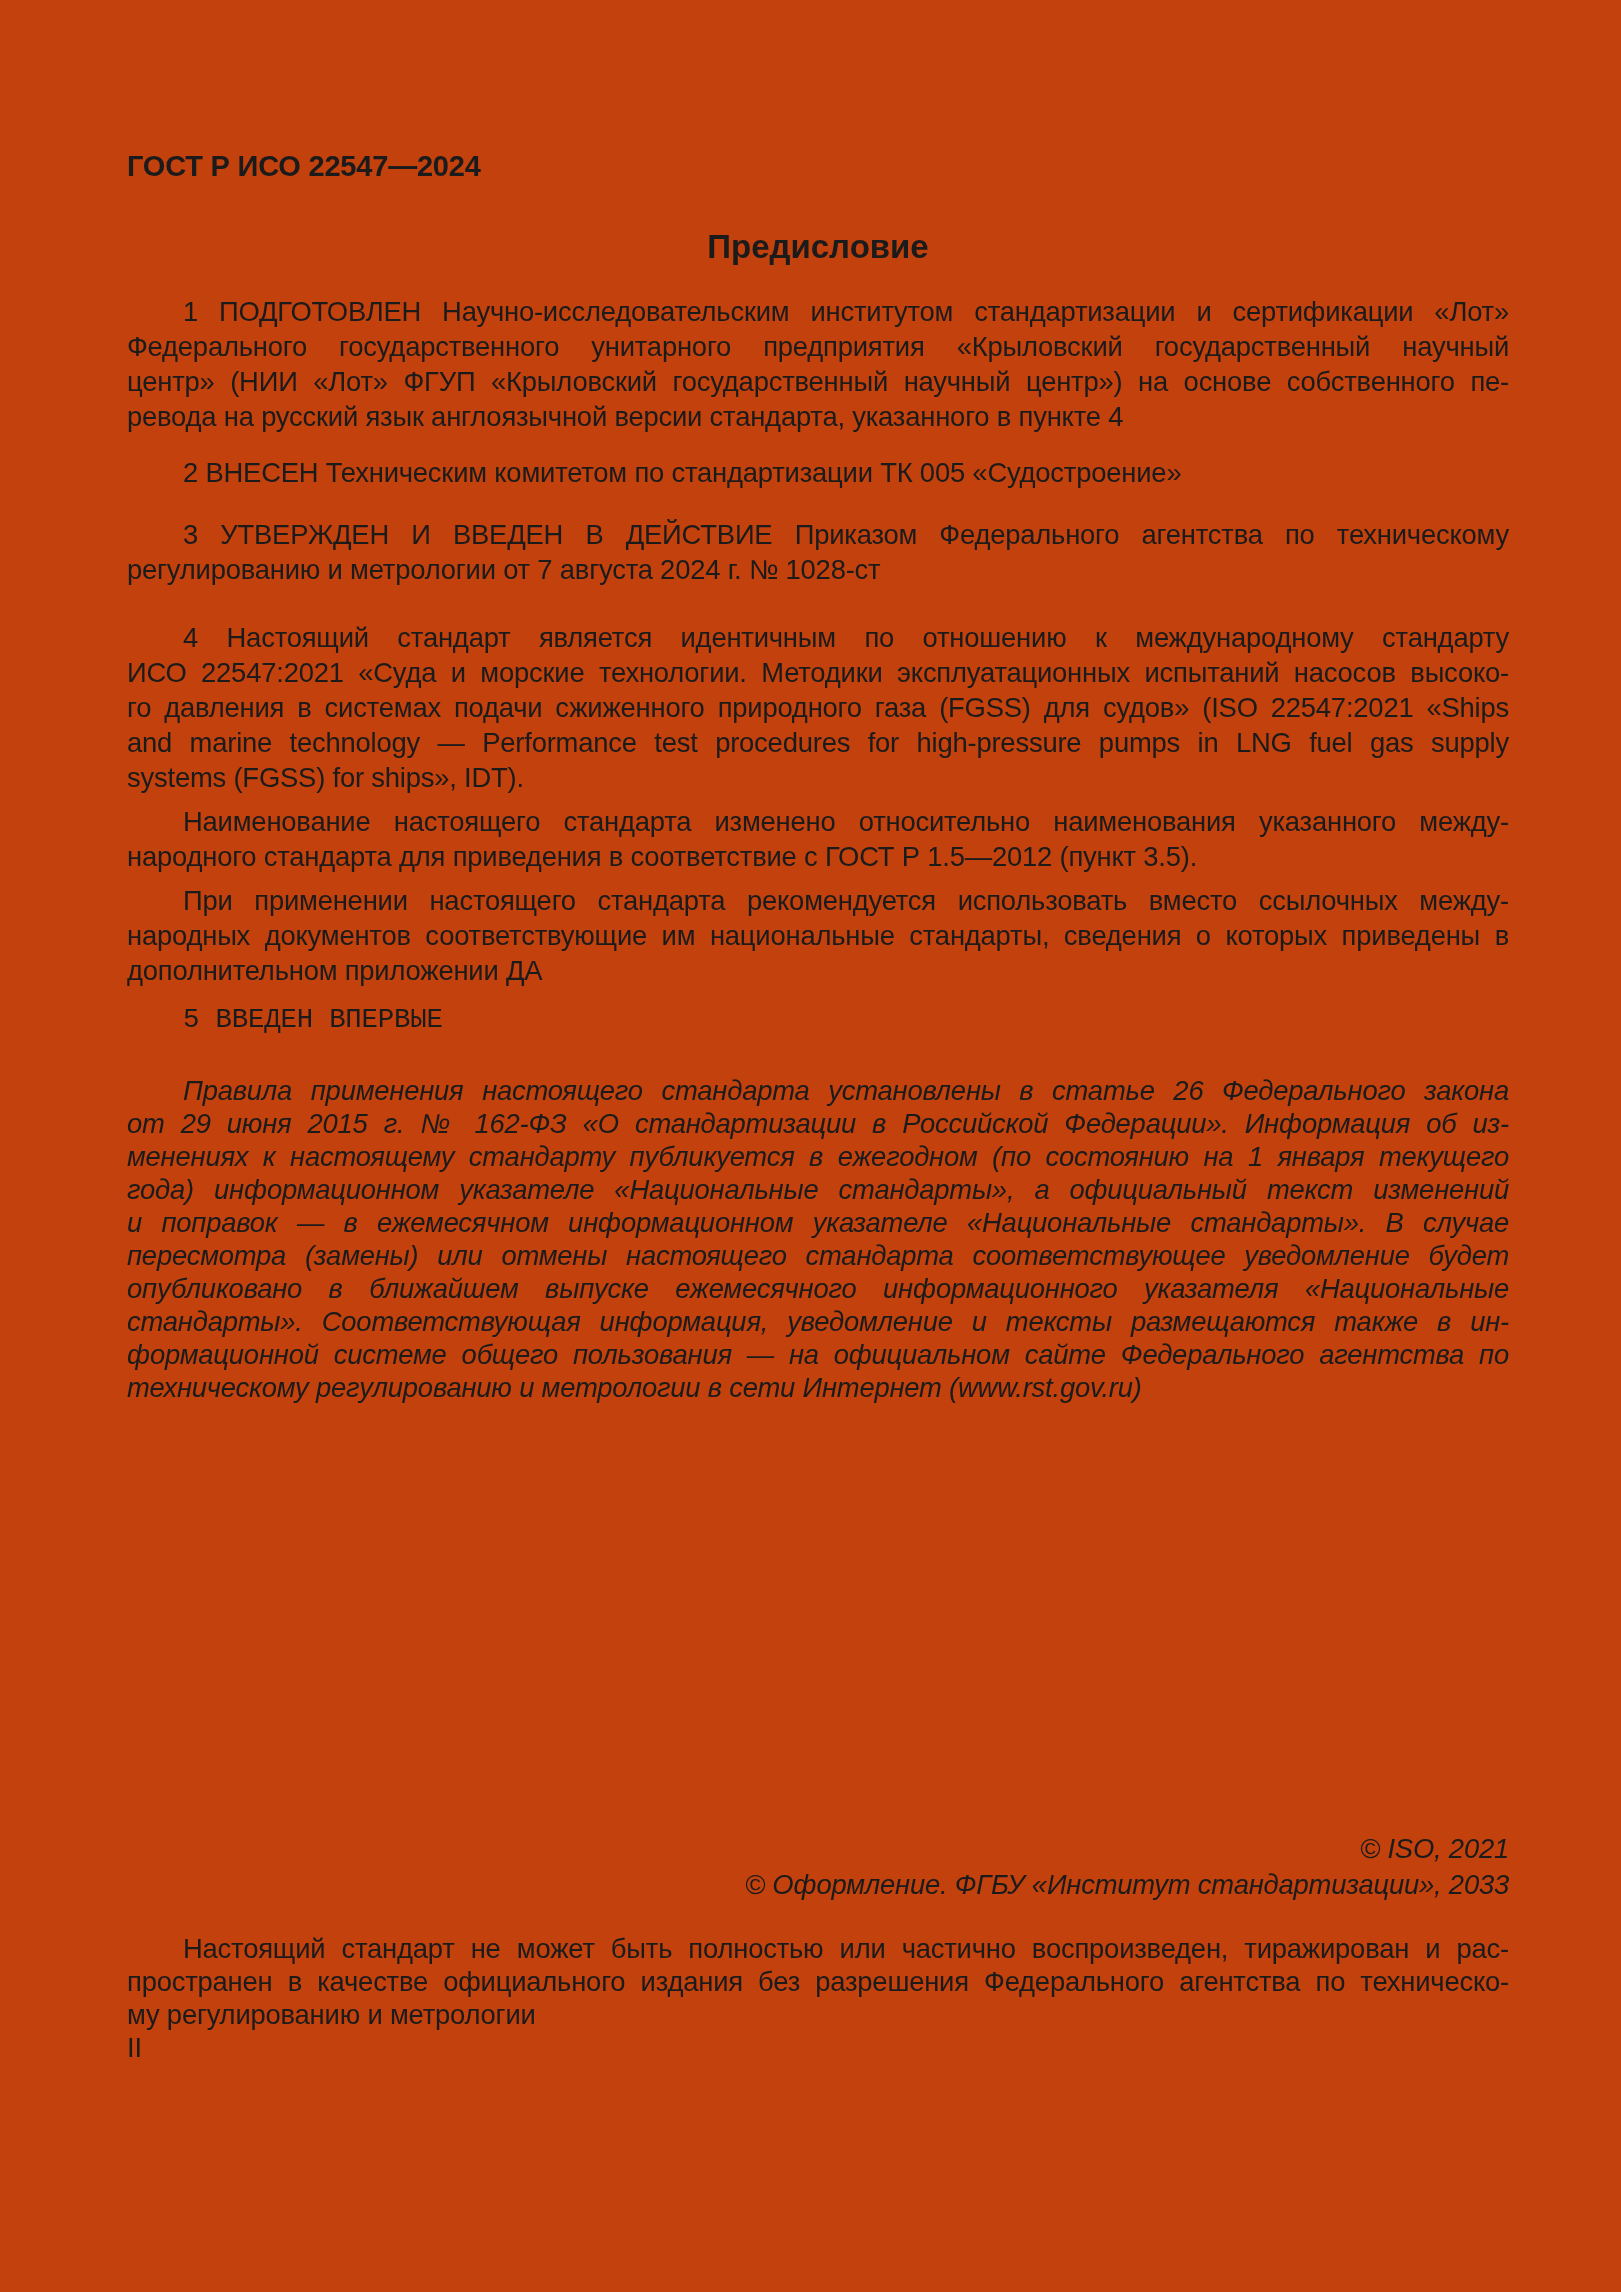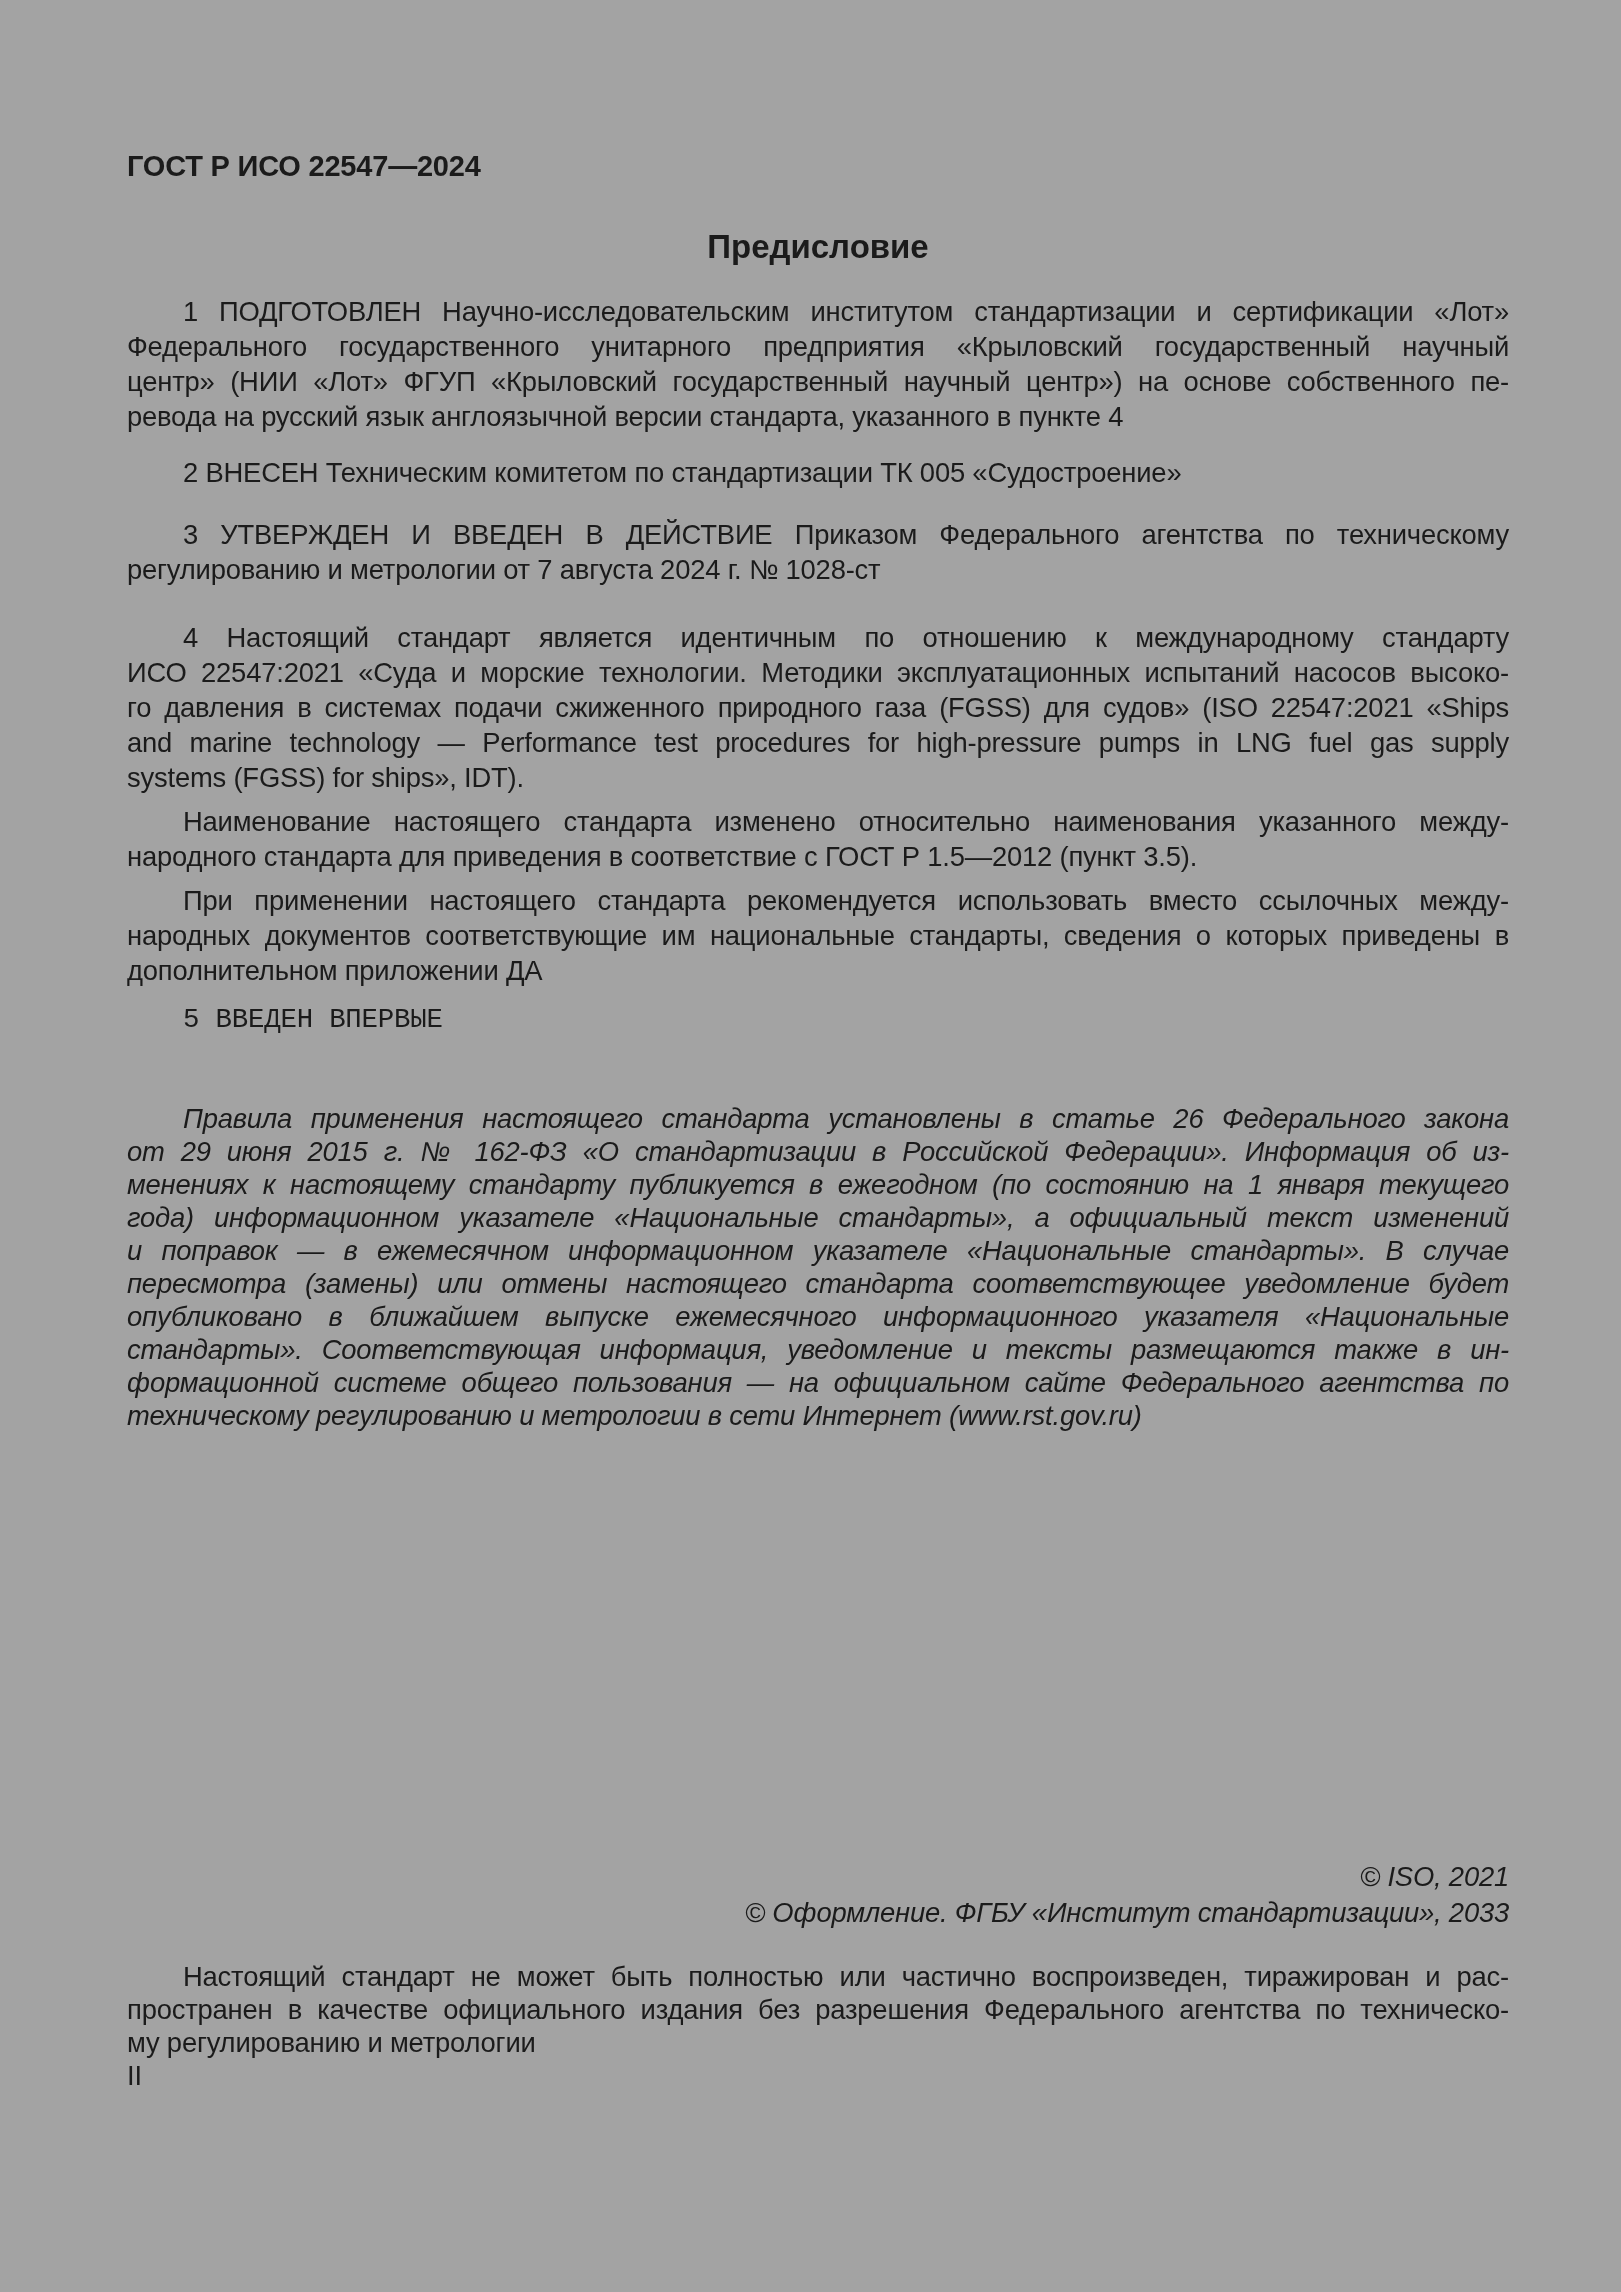--- a/index.html
+++ b/index.html
@@ -5,21 +5,21 @@
   html, body {
     margin: 0;
     padding: 0;
     background: #e4e4e4;
   }
   .page {
     position: relative;
     width: 1621px;
     height: 2293px;
     margin: 0 auto;
-    background: #a3a3a3;
+    background: #c2410c;
     color: #1b1b1b;
     font-family: "Liberation Sans", sans-serif;
     box-sizing: border-box;
     padding: 149px 112px 0 127px;
     overflow: hidden;
   }
   .doc-header {
     font-size: 29px;
     font-weight: bold;
     line-height: 35px;
@@ -46,21 +46,21 @@
   .para .line.last  { text-align-last: left; }
 
   .mt-p1   { margin-top: 25.5px; }
   .mt-p2   { margin-top: 21.6px; }
   .mt-p3   { margin-top: 27.4px; }
   .mt-p4   { margin-top: 33px; }
   .mt-none { margin-top: 9px; }
   .mt-p5   { margin-top: 13.7px; font-family: Liberation Mono, monospace; }
 
   .rules {
-    margin-top: 65px;
+    margin-top: 37px;
     font-style: italic;
     line-height: 33px;
   }
   .copyright {
     margin-top: 427px;
     font-size: 27.4px;
     line-height: 36px;
     text-align: right;
     letter-spacing: -0.2px;
     font-style: italic;

